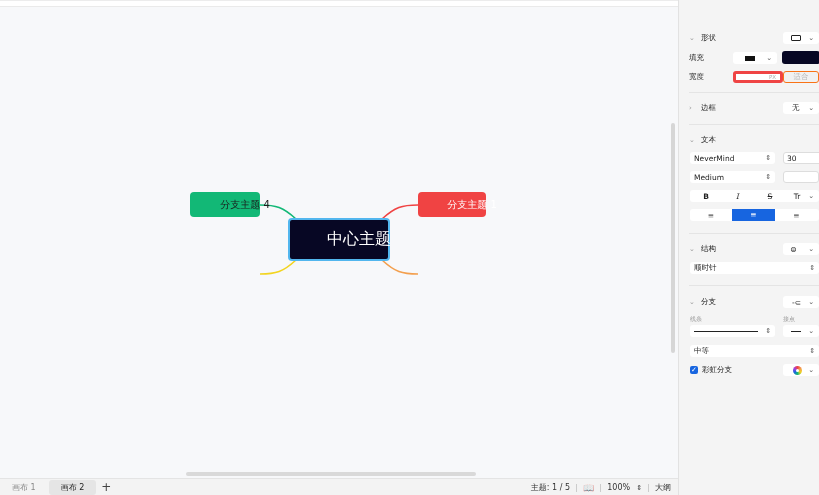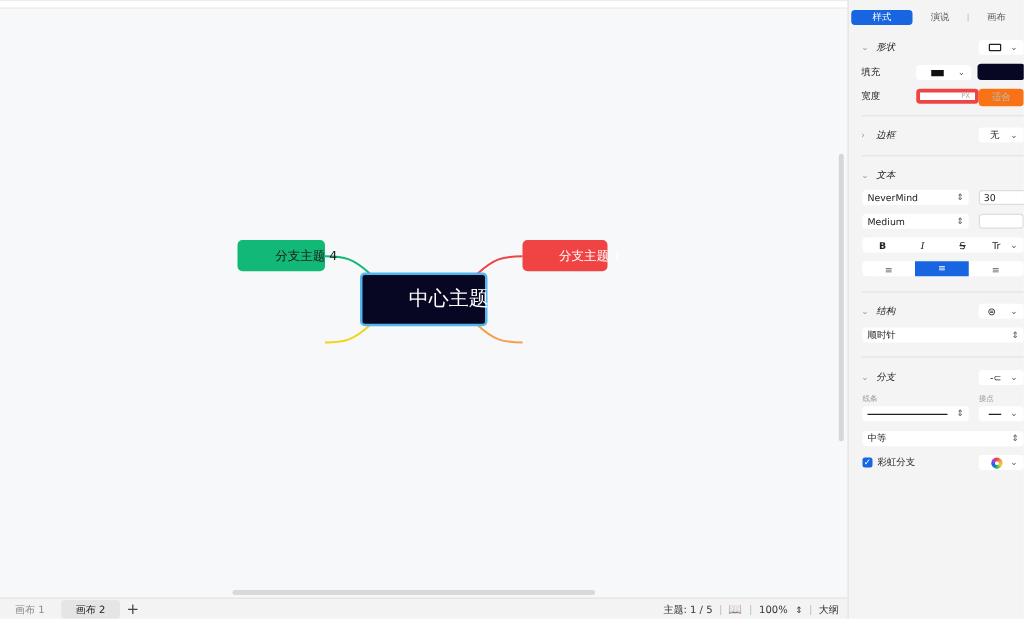--- a/index.html
+++ b/index.html
@@ -31,21 +31,21 @@
   
   .panel { position: absolute; left: 678px; top: 0; width: 141px; height: 495px; background: #f4f4f4; border-left: 1px solid #e2e2e2; }
   .tabs { position: absolute; left: 0; top: 8px; width: 141px; height: 12px; display: flex; align-items: center; }
   .tab { font-size: 7.5px; text-align: center; color: #555; height: 12px; line-height: 12px; }
   .tab.active { background: #1765e0; color: #fff; border-radius: 3px; width: 49px; margin-left: 2px; }
   .tab.t2 { width: 44px; }
   .tab.t3 { width: 44px; }
   .tab-sep { width: 1px; height: 6px; background: #ccc; }
 
   .row { position: absolute; left: 0; width: 141px; display: flex; align-items: center; }
-  .sec-title { font-size: 7.5px; color: #222; font-style: italic; }
+  .sec-title { font-size: 7.5px; color: #222; }
   .caret { font-size: 7px; color: #999; margin-left: 10px; margin-right: 6px; width: 6px; display: inline-block; }
   .label { font-size: 7.5px; color: #222; margin-left: 10px; }
   .box { position: absolute; background: #fff; border-radius: 3px; height: 12px; display: flex; align-items: center; font-size: 7.5px; color: #222; }
   .box .chev { position: absolute; right: 5px; font-size: 7px; color: #555; }
   .box .updown { position: absolute; right: 4px; font-size: 7px; color: #555; }
   .divider { position: absolute; left: 10px; width: 131px; height: 1px; background: #e4e4e4; }
 
   .checkbox { width: 8px; height: 8px; background: #1765e0; border-radius: 2px; color: #fff; font-size: 7px; line-height: 8px; text-align: center; margin-left: 11px; }
 </style>
 </head>
@@ -85,26 +85,20 @@
     <span style="font-size:9px;">📖</span>
     <span class="sep"></span>
     <span>100%</span>
     <span style="margin-left:6px;font-size:7px;">⇕</span>
     <span class="sep"></span>
     <span>大纲</span>
   </div>
 </div>
 
 <div class="panel">
-  <div class="tabs">
-    <div class="tab active">样式</div>
-    <div class="tab t2">演说</div>
-    <div class="tab-sep"></div>
-    <div class="tab t3">画布</div>
-  </div>
 
   <div class="row" style="top:32px;height:12px;">
     <span class="caret">⌄</span>
     <span class="sec-title">形状</span>
   </div>
   <div class="box" style="left:104px;top:32px;width:36px;">
     <span style="margin-left:8px;width:10px;height:6px;border:1px solid #222;border-radius:1px;display:inline-block;"></span>
     <span class="chev">⌄</span>
   </div>
 
@@ -117,21 +111,21 @@
   </div>
   <div class="box" style="left:103px;top:51px;width:38px;height:13px;background:#070724;border-radius:3px;"></div>
 
   <div class="row" style="top:71px;height:12px;">
     <span class="label">宽度</span>
   </div>
   <div class="box" style="left:54px;top:71px;width:44px;border:3px solid #ef4444;padding-left:44px;">
     <span style="margin-left:3px;color:#aaa;">178</span>
     <span style="position:absolute;right:4px;font-size:5.5px;color:#aaa;">PX</span>
   </div>
-  <div class="box" style="left:104px;top:71px;width:36px;justify-content:center;background:#f1f1f1;border:7px solid #f97316;color:#bbb;">
+  <div class="box" style="left:104px;top:71px;width:36px;justify-content:center;background:#f1f1f1;border:1px solid #f97316;color:#bbb;">
     <span>适合</span>
   </div>
 
   <div class="divider" style="top:92px;"></div>
 
   <div class="row" style="top:102px;height:12px;">
     <span class="caret">›</span>
     <span class="sec-title">边框</span>
   </div>
   <div class="box" style="left:104px;top:102px;width:36px;">

